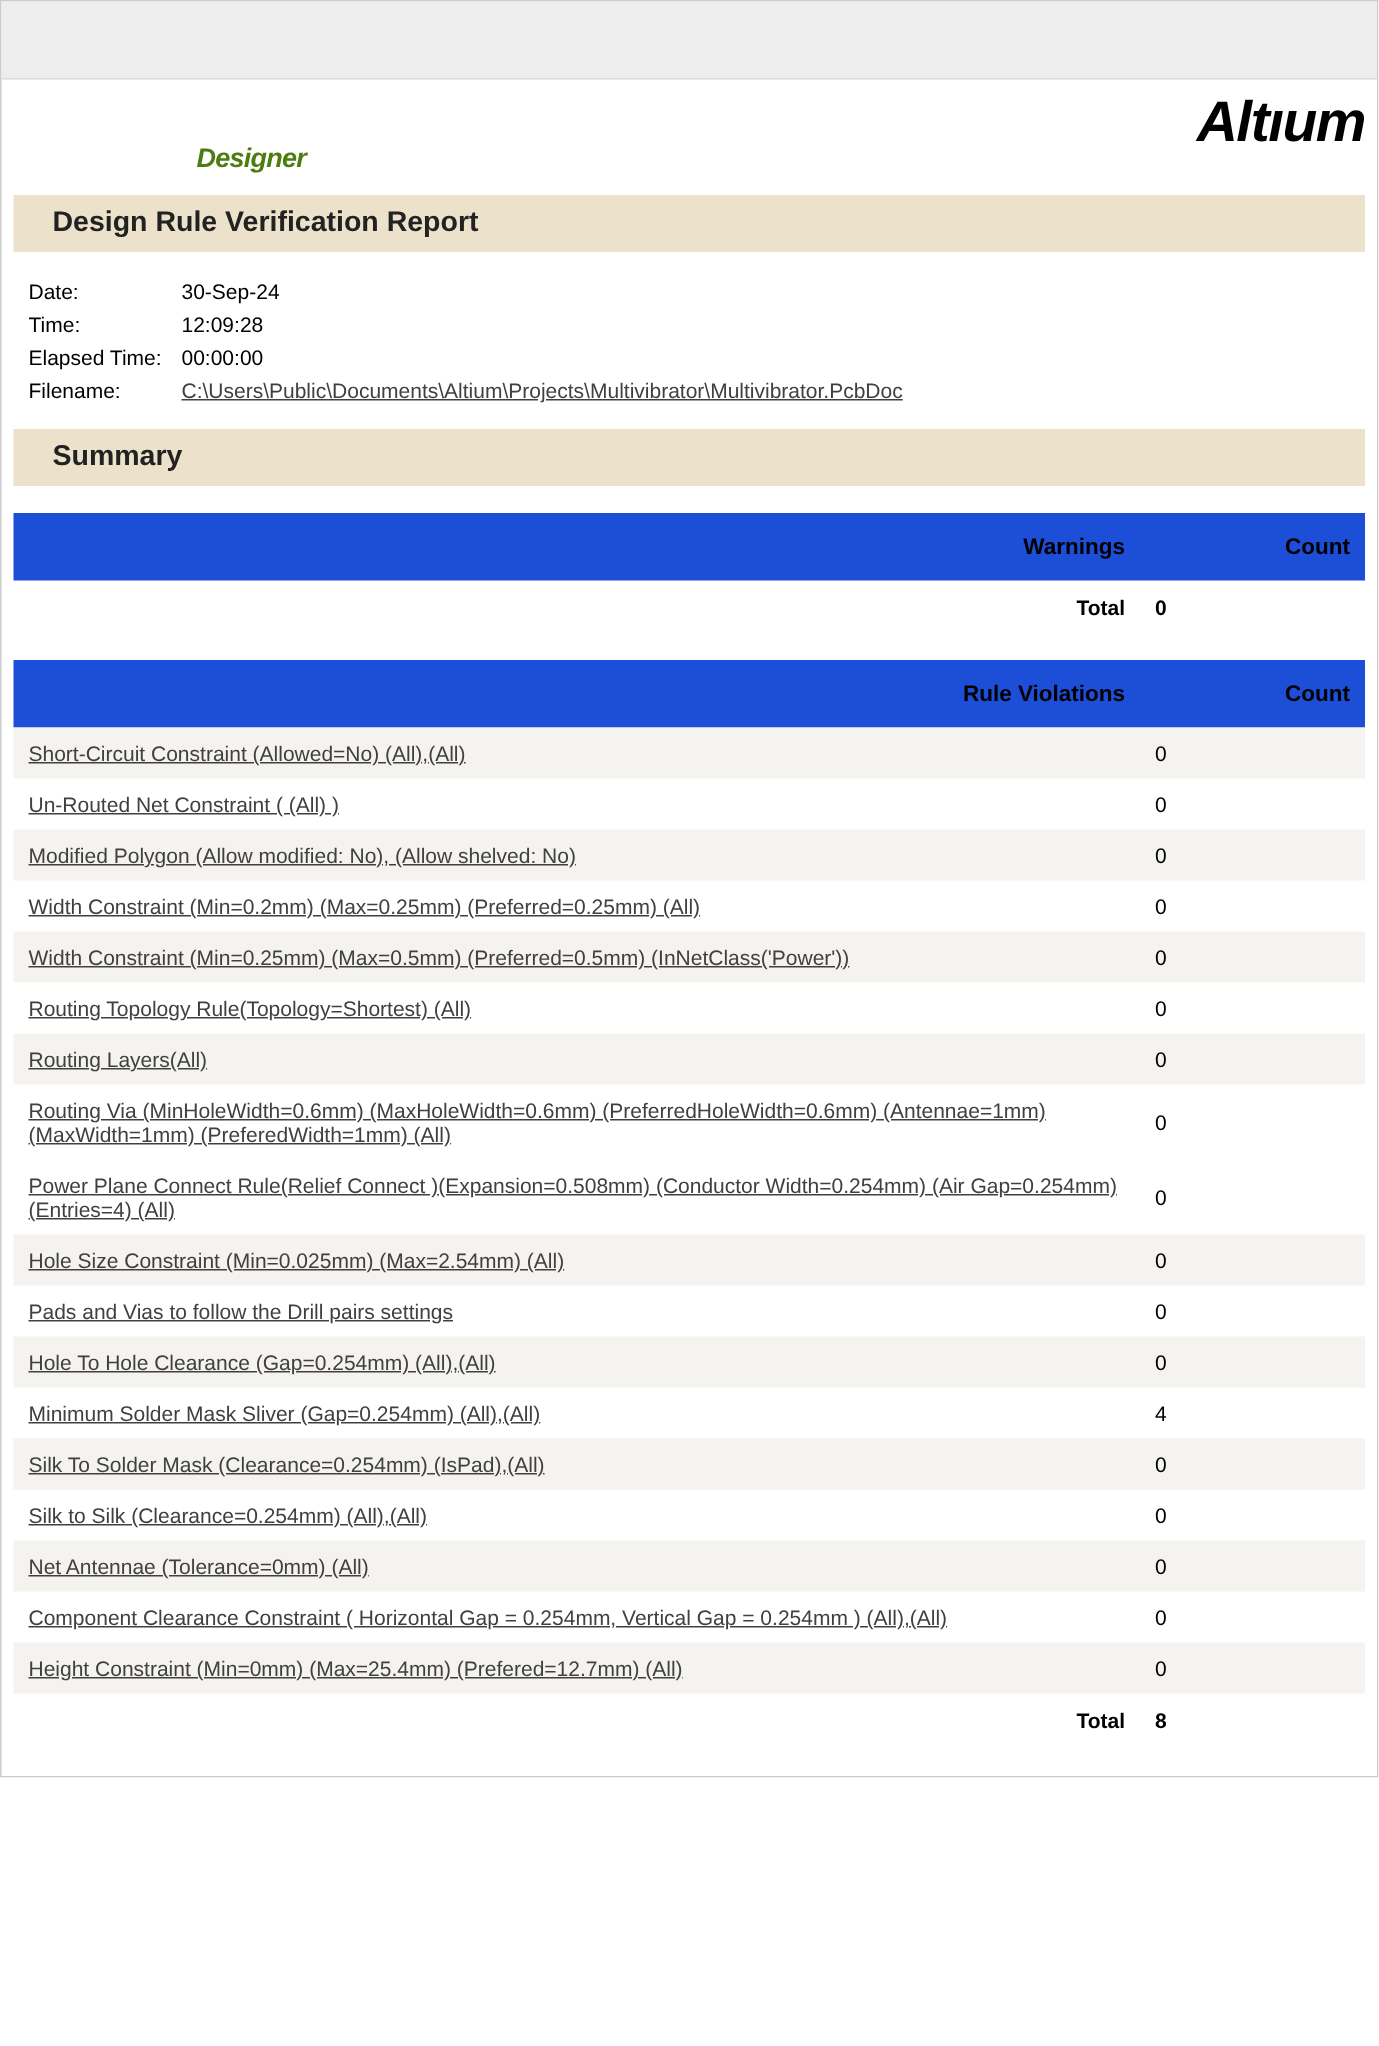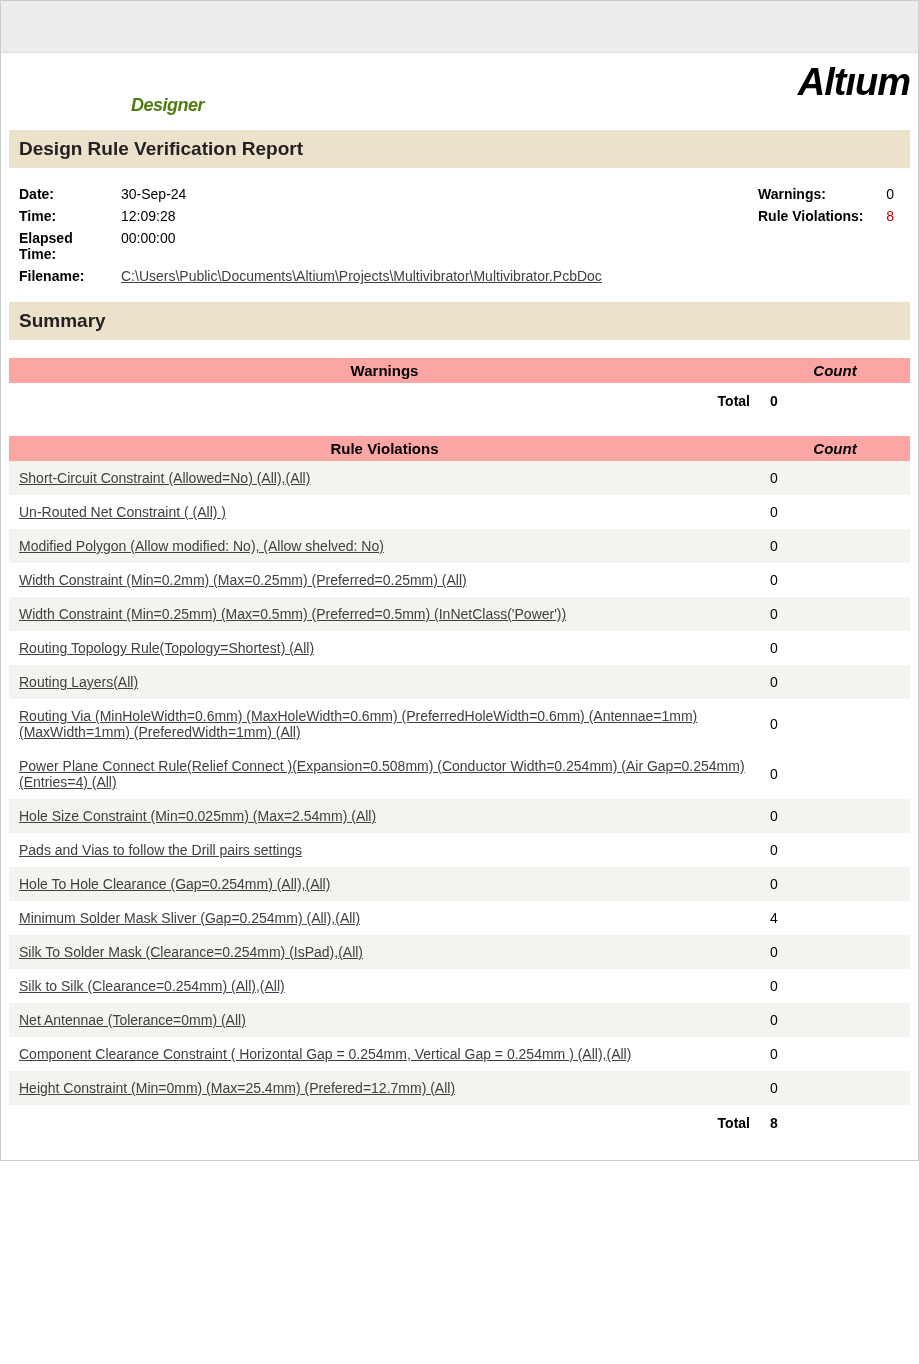--- a/index.html
+++ b/index.html
@@ -40,53 +40,53 @@
     font-size: 18px;
     font-weight: 900;
     font-style: italic;
     color: #4d7c0f;
     margin-left: 116px;
     margin-top: -6px;
     letter-spacing: -0.5px;
   }
   .section-header {
     background: #ece1cb;
-    padding: 8px 10px;
+    padding: 8px 26px;
     font-size: 19px;
     font-weight: bold;
     color: #222;
     margin-top: 4px;
   }
   .meta-row {
     display: flex;
     justify-content: space-between;
     padding: 14px 8px 10px 8px;
     font-size: 14px;
   }
   .meta-left table td { padding: 2px 6px 2px 0; vertical-align: top; }
-  .meta-left .label { font-weight: bold; width: 100px; }
+  .meta-left .label { font-weight: normal; width: 100px; }
   .meta-right table td { padding: 2px 6px 2px 0; vertical-align: top; }
   .meta-right .label { font-weight: bold; text-align: left; width: 120px;}
   .meta-right .val { text-align: right; width: 20px;}
   .red { color: #c00; }
   a.link { color: #404040; text-decoration: underline; font-size: 14px; }
   .sum-table {
     width: 100%;
     border-collapse: collapse;
     margin-top: 18px;
     font-size: 14px;
   }
   .sum-table th {
-    text-align: center;
-    background: #fca5a5;
-    padding: 4px 10px;
+    text-align: right;
+    background: #1d4ed8;
+    padding: 14px 10px;
     font-size: 15px;
     font-weight: bold;
   }
-  .sum-table th.count-col { width: 150px; font-style: italic; }
+  .sum-table th.count-col { width: 150px; }
   .sum-table td {
     padding: 9px 10px;
     vertical-align: middle;
   }
   .sum-table tr.striped td { background: #f5f3f0; }
   .total-row td {
     font-weight: bold;
     text-align: right;
     padding-top: 10px;
   }
@@ -119,34 +119,20 @@
             <td class="label">Time:</td>
             <td>12:09:28</td>
           </tr>
           <tr>
             <td class="label">Elapsed Time:</td>
             <td>00:00:00</td>
           </tr>
           <tr>
             <td class="label">Filename:</td>
             <td><a href="#" class="link">C:\Users\Public\Documents\Altium\Projects\Multivibrator\Multivibrator.PcbDoc</a></td>
-          </tr>
-        </tbody>
-          </table>
-      </div>
-      <div class="meta-right">
-        <table>
-          <tbody>
-              <tr>
-            <td class="label">Warnings:</td>
-            <td class="val">0</td>
-          </tr>
-          <tr>
-            <td class="label">Rule Violations:</td>
-            <td class="val red">8</td>
           </tr>
         </tbody>
           </table>
       </div>
     </div>
 
     <div class="section-header">Summary</div>
 
     <table class="sum-table">
       <thead>

